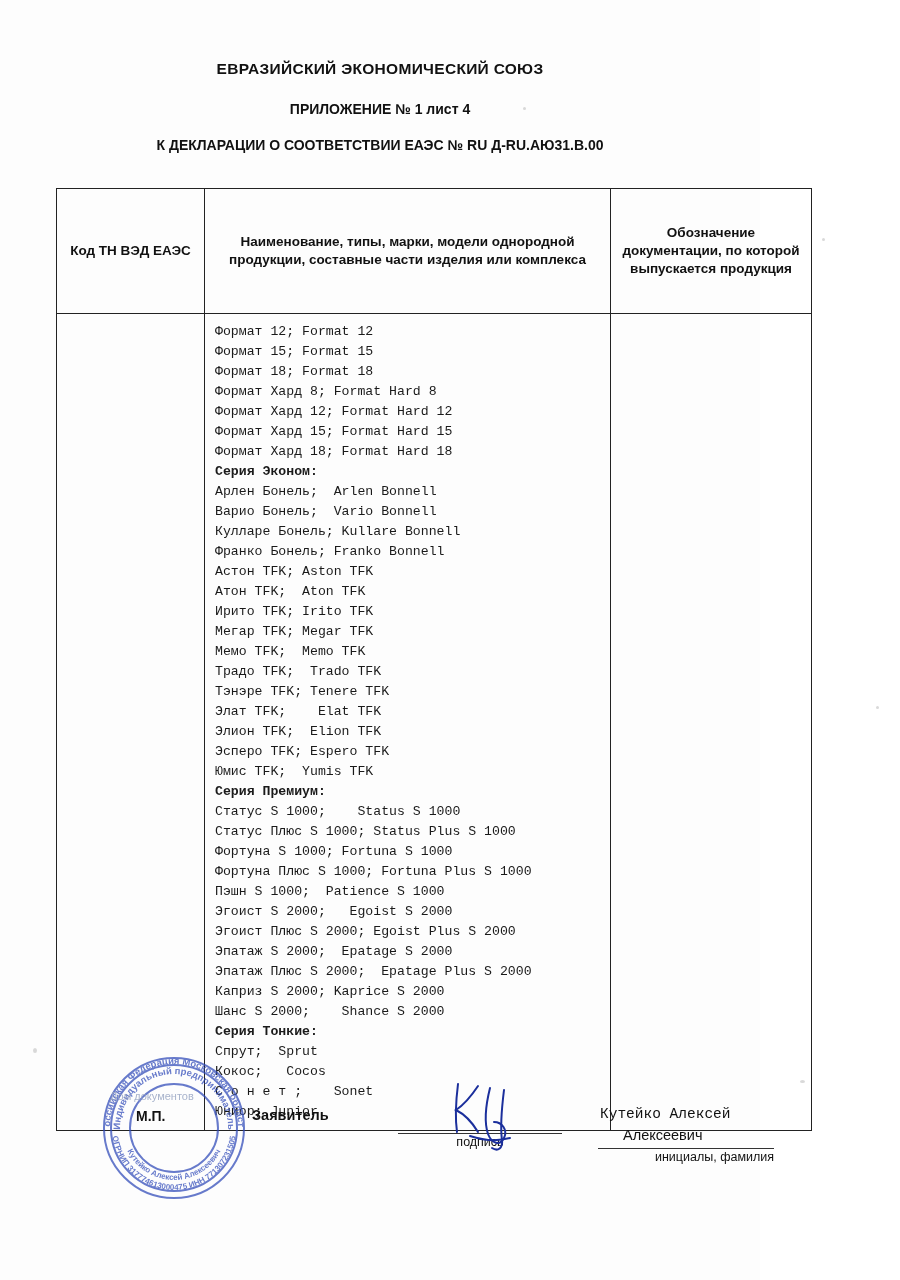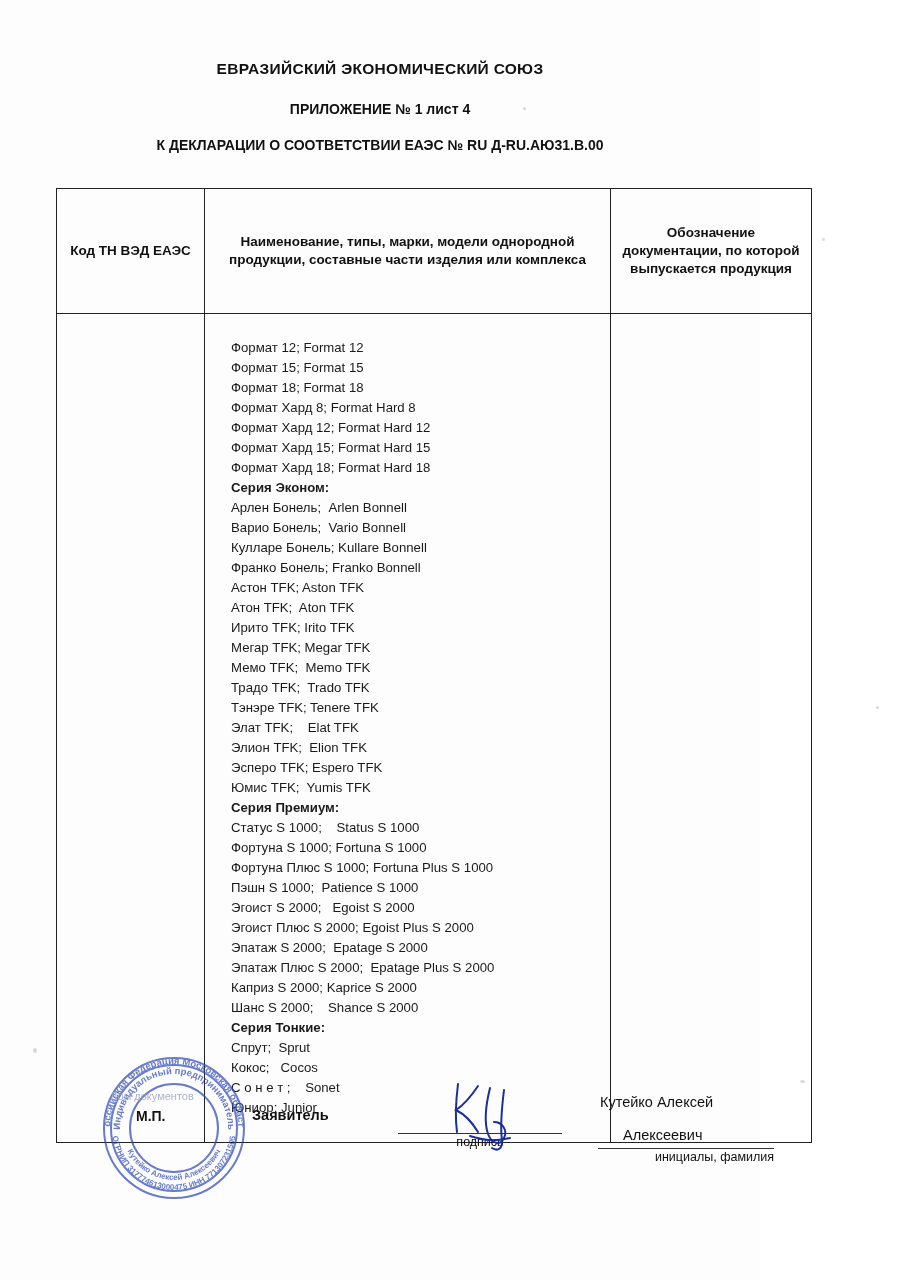--- a/index.html
+++ b/index.html
@@ -89,23 +89,23 @@
   .td {
     box-sizing: border-box;
     padding: 8px 10px;
   }
   .td.col1 { width: 148px; border-right: 1.3px solid #222; }
   .td.col2 { width: 406px; border-right: 1.3px solid #222; }
   .td.col3 { width: 200px; }
 
   .prod-list {
     list-style: none;
-    margin: 16px;
+    margin: 0;
     padding: 0;
-    font-family: Liberation Sans, sans-serif;
+    font-family: Liberation Mono, monospace;
     font-size: 13.2px;
     line-height: 1.515;
     color: #1a1a1a;
   }
   .prod-list li {
     white-space: pre;
   }
   .prod-list li.section {
     font-weight: bold;
   }
@@ -147,22 +147,22 @@
     left: 398px;
     top: 55px;
     width: 164px;
     text-align: center;
     font-family: "Liberation Sans", sans-serif;
     font-size: 12.5px;
   }
   .name-line1 {
     position: absolute;
     left: 600px;
-    top: 14px;
-    font-family: Liberation Sans, sans-serif;
+    top: 26px;
+    font-family: Liberation Mono, monospace;
     font-size: 14.5px;
   }
   .name-line2 {
     position: absolute;
     left: 609px;
     top: 47px;
     font-family: "Liberation Sans", sans-serif;
     font-size: 14.5px;
     margin-left: 14px;
   }
@@ -255,20 +255,21 @@
             <li>Мегар TFK; Megar TFK</li>
             <li>Мемо TFK;  Memo TFK</li>
             <li>Традо TFK;  Trado TFK</li>
             <li>Тэнэре TFK; Tenere TFK</li>
             <li>Элат TFK;    Elat TFK</li>
             <li>Элион TFK;  Elion TFK</li>
             <li>Эсперо TFK; Espero TFK</li>
             <li>Юмис TFK;  Yumis TFK</li>
             <li class="section">Серия Премиум:</li>
             <li>Статус S 1000;    Status S 1000</li>
+            <li>Статус Плюс S 1000; Status Plus S 1000</li>
             <li>Фортуна S 1000; Fortuna S 1000</li>
             <li>Фортуна Плюс S 1000; Fortuna Plus S 1000</li>
             <li>Пэшн S 1000;  Patience S 1000</li>
             <li>Эгоист S 2000;   Egoist S 2000</li>
             <li>Эгоист Плюс S 2000; Egoist Plus S 2000</li>
             <li>Эпатаж S 2000;  Epatage S 2000</li>
             <li>Эпатаж Плюс S 2000;  Epatage Plus S 2000</li>
             <li>Каприз S 2000; Kaprice S 2000</li>
             <li>Шанс S 2000;    Shance S 2000</li>
             <li class="section">Серия Тонкие:</li>

